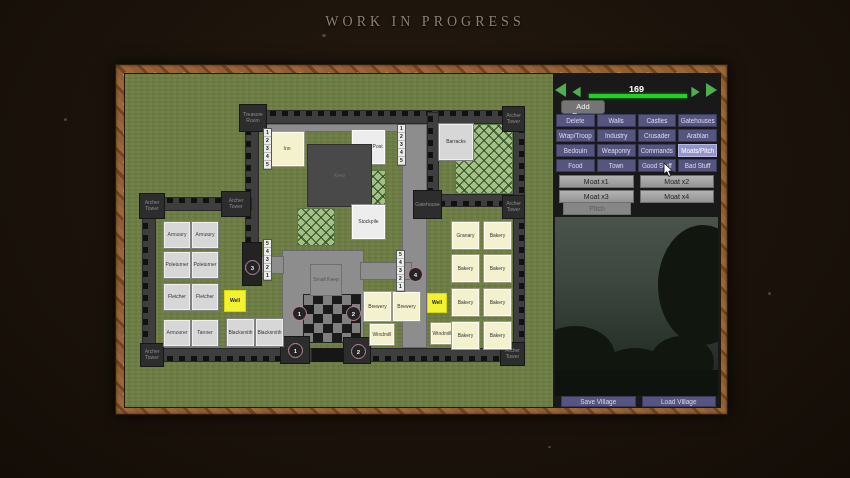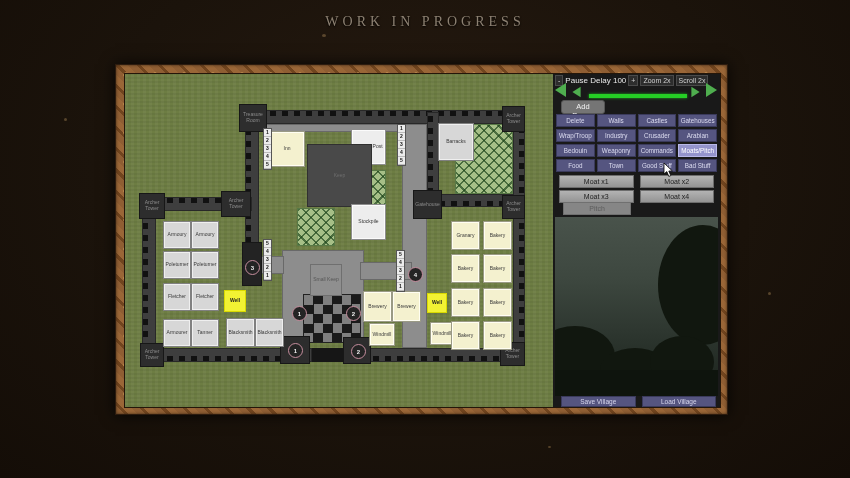--- a/index.html
+++ b/index.html
@@ -212,28 +212,22 @@
         </div>
         <div class="badge" style="left: 167px; top: 232px; width: 13px; height: 13px;">1</div>
         <div class="badge" style="left: 221px; top: 232px; width: 13px; height: 13px;">2</div>
         <div class="badge" style="left: 163px; top: 269px; width: 13px; height: 13px;">1</div>
         <div class="badge" style="left: 226px; top: 270px; width: 13px; height: 13px;">2</div>
         <div class="badge" style="left: 283px; top: 193px; width: 13px; height: 13px;">4</div>
         <div class="badge" style="left: 120px; top: 186px; width: 13px; height: 13px;">3</div>
       </div>
 
     <div class="panel">
-      <div class="hdr-row">
-        <button class="hbtn">-</button>
-        <span class="hlabel">Pause Delay 100</span>
-        <button class="hbtn">+</button>
-        <button class="hbtn">Zoom 2x</button>
-        <button class="hbtn">Scroll 2x</button>
-      </div>
-
+
+      <div class="slider-value">169</div>
       <span class="arrow ar-l" style="left:2px;top:9px;"></span>
       <span class="arrow ar-l ar-sm" style="left:18px;top:11px;"></span>
       <div class="slider-bar"></div>
       <span class="arrow ar-r ar-sm" style="left:137px;top:11px;"></span>
       <span class="arrow ar-r" style="left:153px;top:9px;"></span>
 
       <button class="add-pause">Add Pause</button>
 
       <div class="cat-grid" id="cat-grid">
           <button class="cat">Delete</button>

